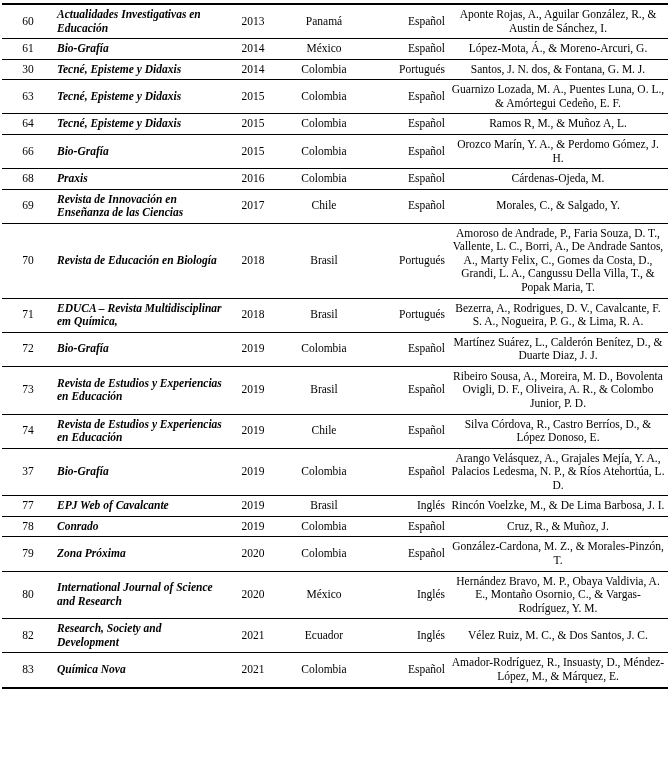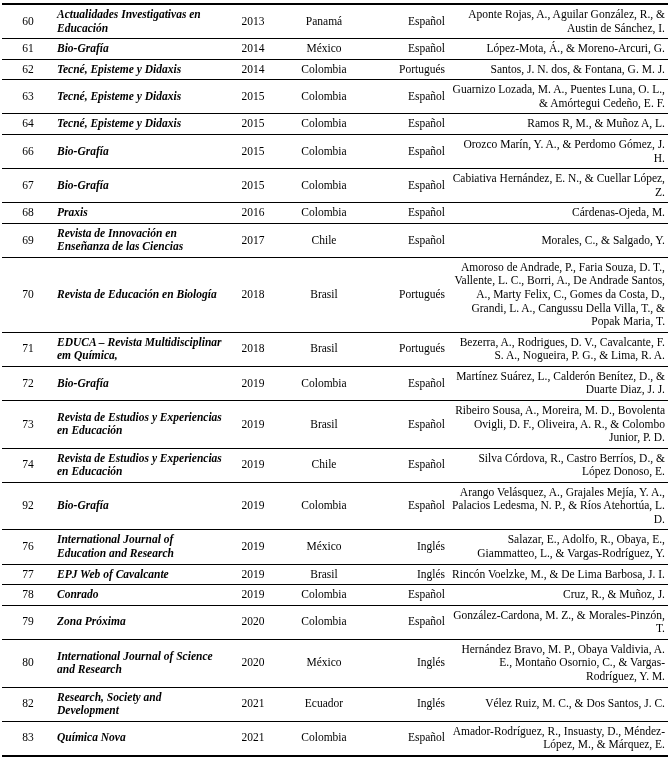--- a/index.html
+++ b/index.html
@@ -32,21 +32,21 @@
     overflow-wrap: break-word;
   }
   table.pub-table tr:last-child td {
     border-bottom: none;
   }
   td.col-num      { width: 46px;  text-align: center; }
   td.col-journal  { width: 168px; text-align: left; font-style: italic; padding-left: 5px; font-weight: bold; }
   td.col-year     { width: 44px;  text-align: center; }
   td.col-country  { width: 86px;  text-align: center; }
   td.col-language { width: 72px;  text-align: right; }
-  td.col-authors  { text-align: right; padding-left: 6px; padding-right: 4px; }
+  td.col-authors  { text-align: center; padding-left: 6px; padding-right: 4px; }
 </style>
 </head>
 <body>
 
 <div class="page">
   <table class="pub-table">
     <tbody>
         <tr>
           <td class="col-num">60</td>
           <td class="col-journal">Actualidades Investigativas en Educación</td>
@@ -57,21 +57,21 @@
         </tr>
         <tr>
           <td class="col-num">61</td>
           <td class="col-journal">Bio-Grafía</td>
           <td class="col-year">2014</td>
           <td class="col-country">México</td>
           <td class="col-language">Español</td>
           <td class="col-authors">López-Mota, Á., &amp; Moreno-Arcuri, G.</td>
         </tr>
         <tr>
-          <td class="col-num">62</td>
+          <td class="col-num">30</td>
           <td class="col-journal">Tecné, Episteme y Didaxis</td>
           <td class="col-year">2014</td>
           <td class="col-country">Colombia</td>
           <td class="col-language">Portugués</td>
           <td class="col-authors">Santos, J. N. dos, &amp; Fontana, G. M. J.</td>
         </tr>
         <tr>
           <td class="col-num">63</td>
           <td class="col-journal">Tecné, Episteme y Didaxis</td>
           <td class="col-year">2015</td>
@@ -87,28 +87,20 @@
           <td class="col-language">Español</td>
           <td class="col-authors">Ramos R, M., &amp; Muñoz A, L.</td>
         </tr>
         <tr>
           <td class="col-num">66</td>
           <td class="col-journal">Bio-Grafía</td>
           <td class="col-year">2015</td>
           <td class="col-country">Colombia</td>
           <td class="col-language">Español</td>
           <td class="col-authors">Orozco Marín, Y. A., &amp; Perdomo Gómez, J. H.</td>
-        </tr>
-        <tr>
-          <td class="col-num">67</td>
-          <td class="col-journal">Bio-Grafía</td>
-          <td class="col-year">2015</td>
-          <td class="col-country">Colombia</td>
-          <td class="col-language">Español</td>
-          <td class="col-authors">Cabiativa Hernández, E. N., &amp; Cuellar López, Z.</td>
         </tr>
         <tr>
           <td class="col-num">68</td>
           <td class="col-journal">Praxis</td>
           <td class="col-year">2016</td>
           <td class="col-country">Colombia</td>
           <td class="col-language">Español</td>
           <td class="col-authors">Cárdenas-Ojeda, M.</td>
         </tr>
         <tr>
@@ -153,34 +145,26 @@
         </tr>
         <tr>
           <td class="col-num">74</td>
           <td class="col-journal">Revista de Estudios y Experiencias en Educación</td>
           <td class="col-year">2019</td>
           <td class="col-country">Chile</td>
           <td class="col-language">Español</td>
           <td class="col-authors">Silva Córdova, R., Castro Berríos, D., &amp; López Donoso, E.</td>
         </tr>
         <tr>
-          <td class="col-num">92</td>
+          <td class="col-num">37</td>
           <td class="col-journal">Bio-Grafía</td>
           <td class="col-year">2019</td>
           <td class="col-country">Colombia</td>
           <td class="col-language">Español</td>
           <td class="col-authors">Arango Velásquez, A., Grajales Mejía, Y. A., Palacios Ledesma, N. P., &amp; Ríos Atehortúa, L. D.</td>
-        </tr>
-        <tr>
-          <td class="col-num">76</td>
-          <td class="col-journal">International Journal of Education and Research</td>
-          <td class="col-year">2019</td>
-          <td class="col-country">México</td>
-          <td class="col-language">Inglés</td>
-          <td class="col-authors">Salazar, E., Adolfo, R., Obaya, E., Giammatteo, L., &amp; Vargas-Rodríguez, Y.</td>
         </tr>
         <tr>
           <td class="col-num">77</td>
           <td class="col-journal">EPJ Web of Cavalcante</td>
           <td class="col-year">2019</td>
           <td class="col-country">Brasil</td>
           <td class="col-language">Inglés</td>
           <td class="col-authors">Rincón Voelzke, M., &amp; De Lima Barbosa, J. I.</td>
         </tr>
         <tr>

